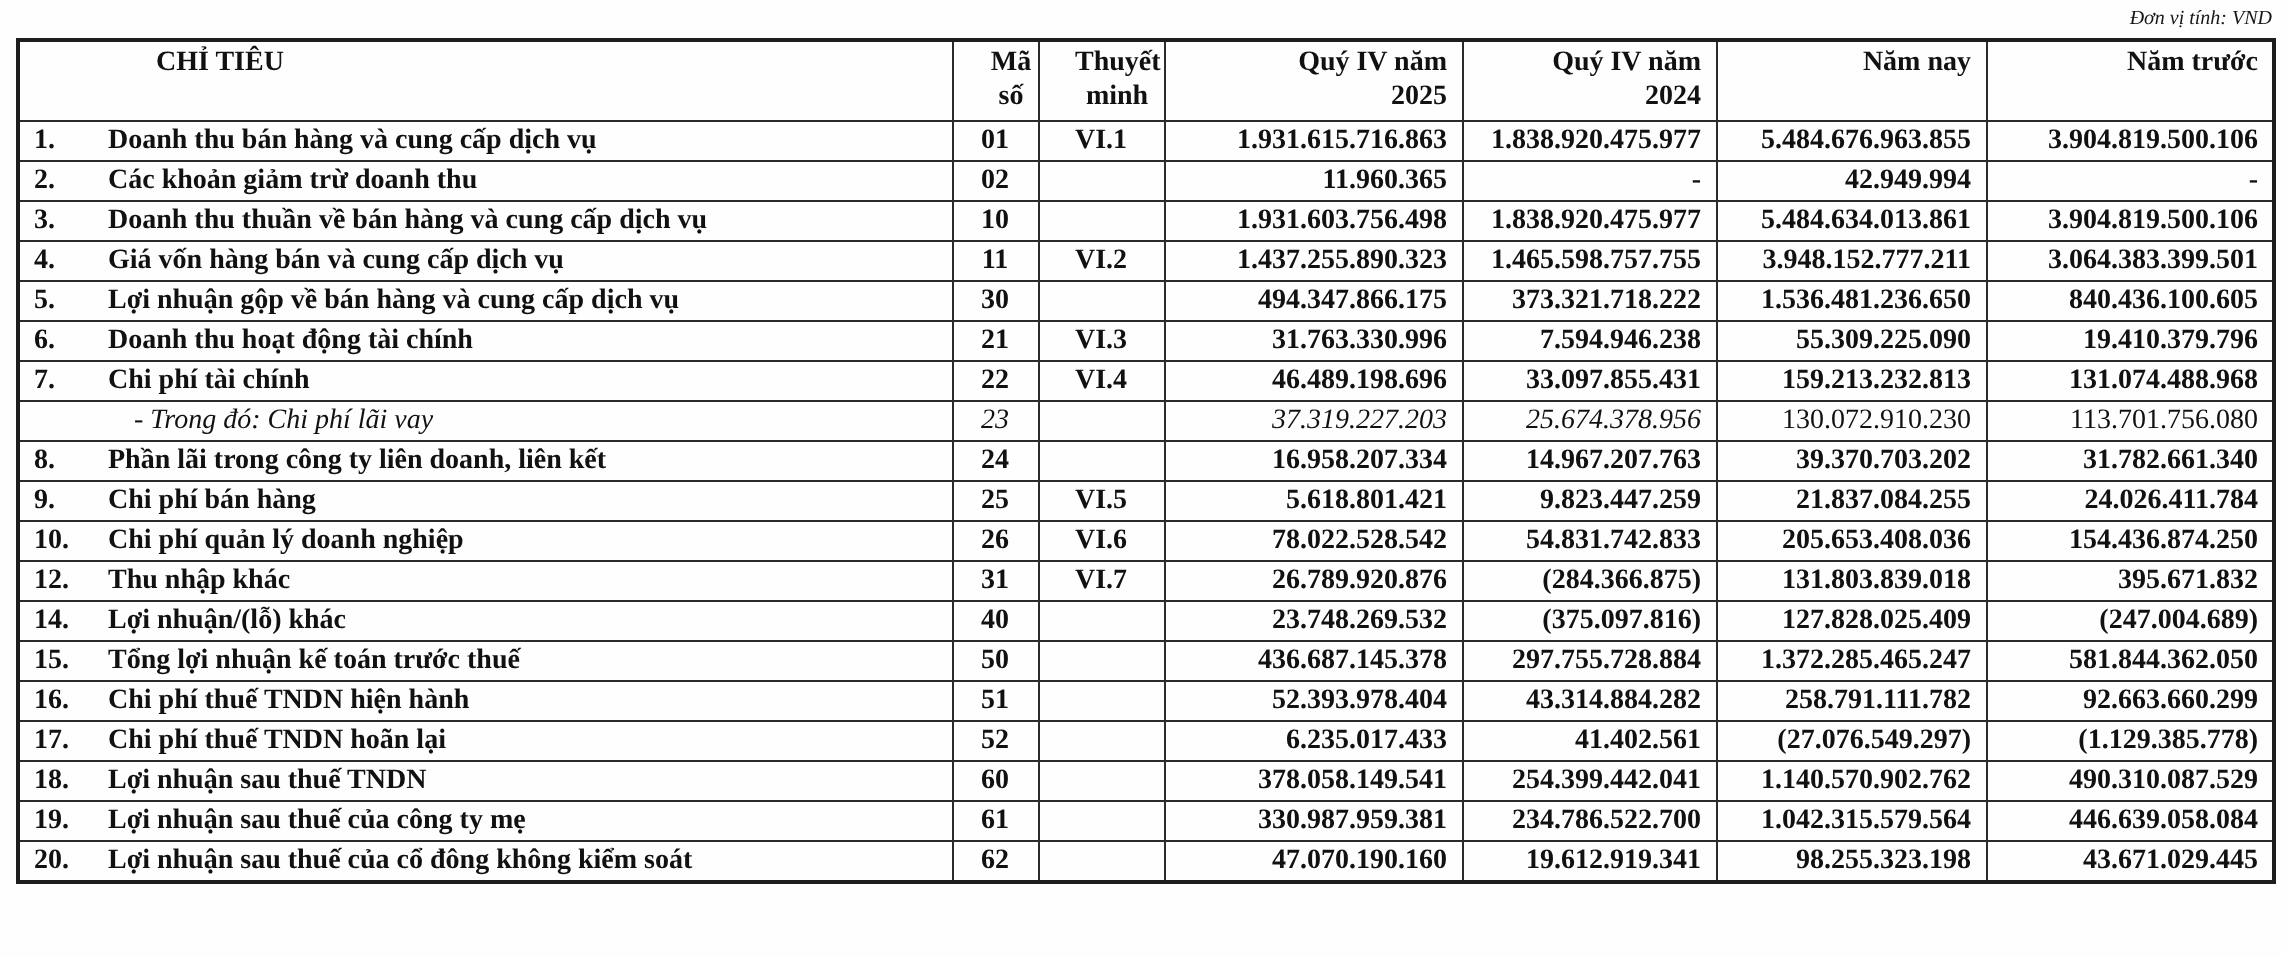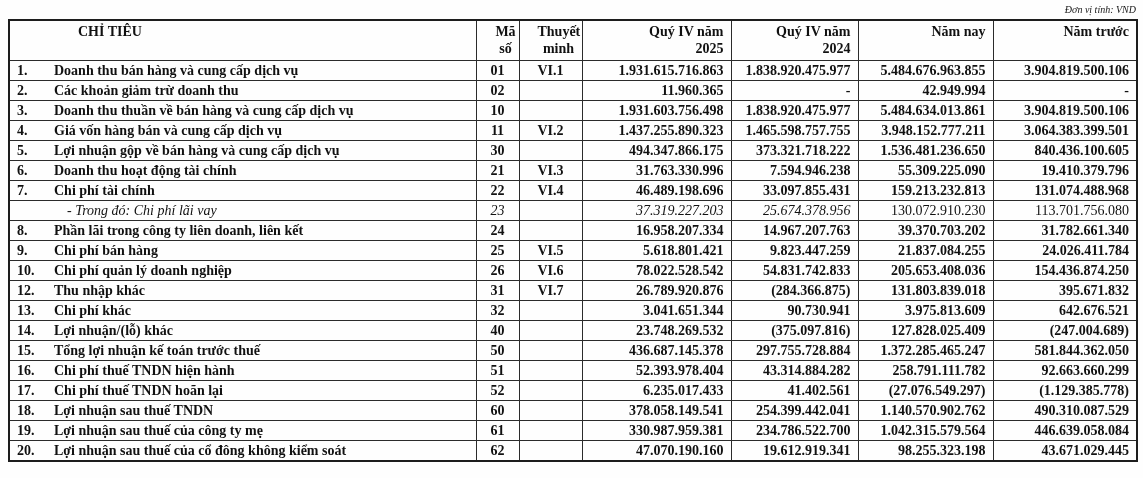--- a/index.html
+++ b/index.html
@@ -297,34 +297,20 @@
           <td class="c-code">31</td>
           <td class="c-note">VI.7</td>
           <td class="c-num col-q4-2025">26.789.920.876</td>
           <td class="c-num col-q4-2024">(284.366.875)</td>
           <td class="c-num col-year-current">131.803.839.018</td>
           <td class="c-num col-year-prior">395.671.832</td>
         </tr>
         <tr>
           <td class="c-label">
             <div class="cell-flex">
-              <span class="no">13.</span>
-              <span class="lbl">Chi phí khác</span>
-            </div>
-          </td>
-          <td class="c-code">32</td>
-          <td class="c-note"></td>
-          <td class="c-num col-q4-2025">3.041.651.344</td>
-          <td class="c-num col-q4-2024">90.730.941</td>
-          <td class="c-num col-year-current">3.975.813.609</td>
-          <td class="c-num col-year-prior">642.676.521</td>
-        </tr>
-        <tr>
-          <td class="c-label">
-            <div class="cell-flex">
               <span class="no">14.</span>
               <span class="lbl">Lợi nhuận/(lỗ) khác</span>
             </div>
           </td>
           <td class="c-code">40</td>
           <td class="c-note"></td>
           <td class="c-num col-q4-2025">23.748.269.532</td>
           <td class="c-num col-q4-2024">(375.097.816)</td>
           <td class="c-num col-year-current">127.828.025.409</td>
           <td class="c-num col-year-prior">(247.004.689)</td>

